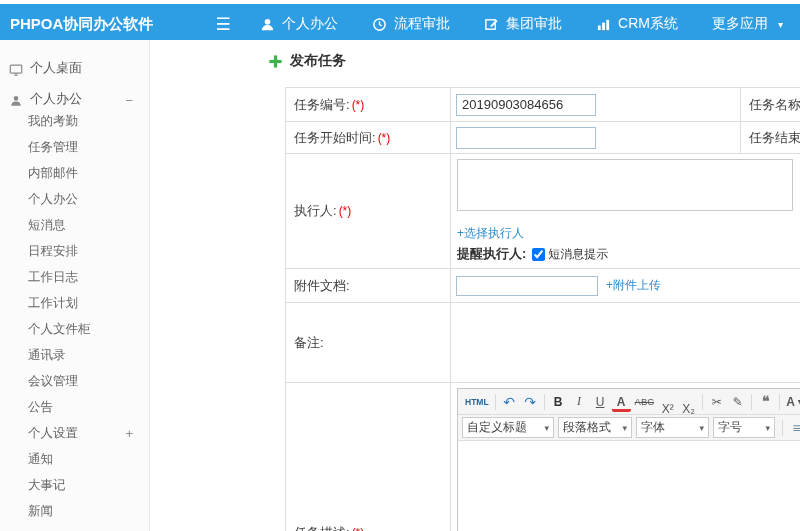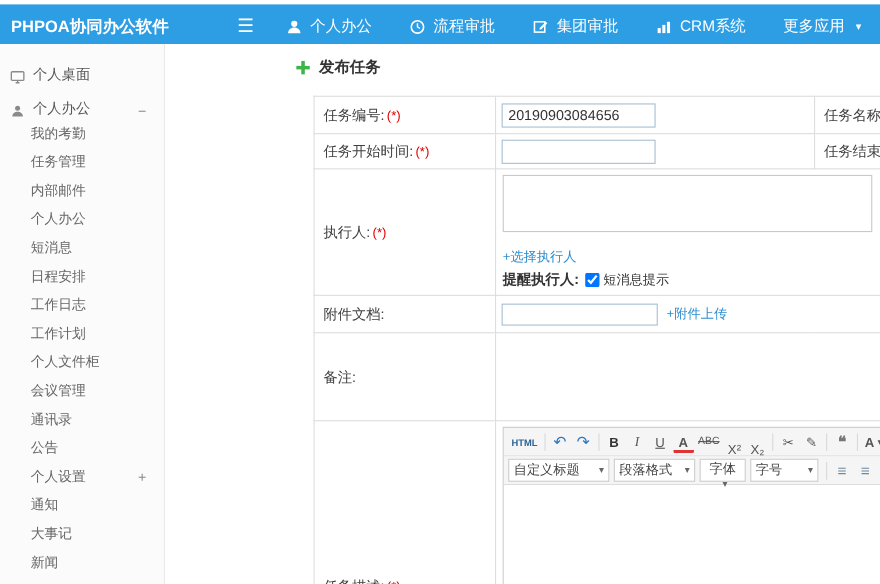--- a/index.html
+++ b/index.html
@@ -87,21 +87,21 @@
   .tb.supsub { font-size: 12px; margin-top: 14px; }
   .tb.quote { font-weight: bold; color: #777; font-family: "Liberation Serif", serif; font-size: 14px; }
   .tb.fontdd { font-weight: bold; }
   .sep { width: 1px; height: 16px; background: #d9d9d9; margin: 0 3px; }
   .eselect {
     display: flex; align-items: center; justify-content: space-between;
     border: 1px solid #ccc; background: #fff; height: 21px; font-size: 12px; color: #444;
     padding: 0 4px; margin-right: 4px; cursor: pointer; white-space: nowrap;
   }
   .eselect .dd { font-size: 9px; color: #666; margin-left: 4px; }
-  .w1 { width: 92px; } .w2 { width: 74px; } .w3 { width: 42px; flex-direction: column; } .w4 { width: 62px; }
+  .w1 { width: 92px; } .w2 { width: 74px; } .w3 { width: 73px; } .w4 { width: 62px; }
   .tb.align { color: #6f8ca3; font-size: 14px; }
   .editor-body { height: 220px; background: #fff; }
 </style>
 </head>
 <body>
 
 <div class="topbar">
   <div class="brand">PHPOA协同办公软件</div>
   <div class="hamburger">☰</div>
   <nav class="topmenu">
@@ -190,24 +190,24 @@
   <div class="side-row sub">
       <span>工作日志</span>
     </div>
   <div class="side-row sub">
       <span>工作计划</span>
     </div>
   <div class="side-row sub">
       <span>个人文件柜</span>
     </div>
   <div class="side-row sub">
+      <span>通讯录</span>
+    </div>
+  <div class="side-row sub">
       <span>会议管理</span>
-    </div>
-  <div class="side-row sub">
-      <span>通讯录</span>
     </div>
   <div class="side-row sub">
       <span>公告</span>
     </div>
   <div class="side-row sub">
     <span>个人设置</span>
     <span class="toggle">+</span>
   </div>
   <div class="side-row sub">
       <span>通知</span>

